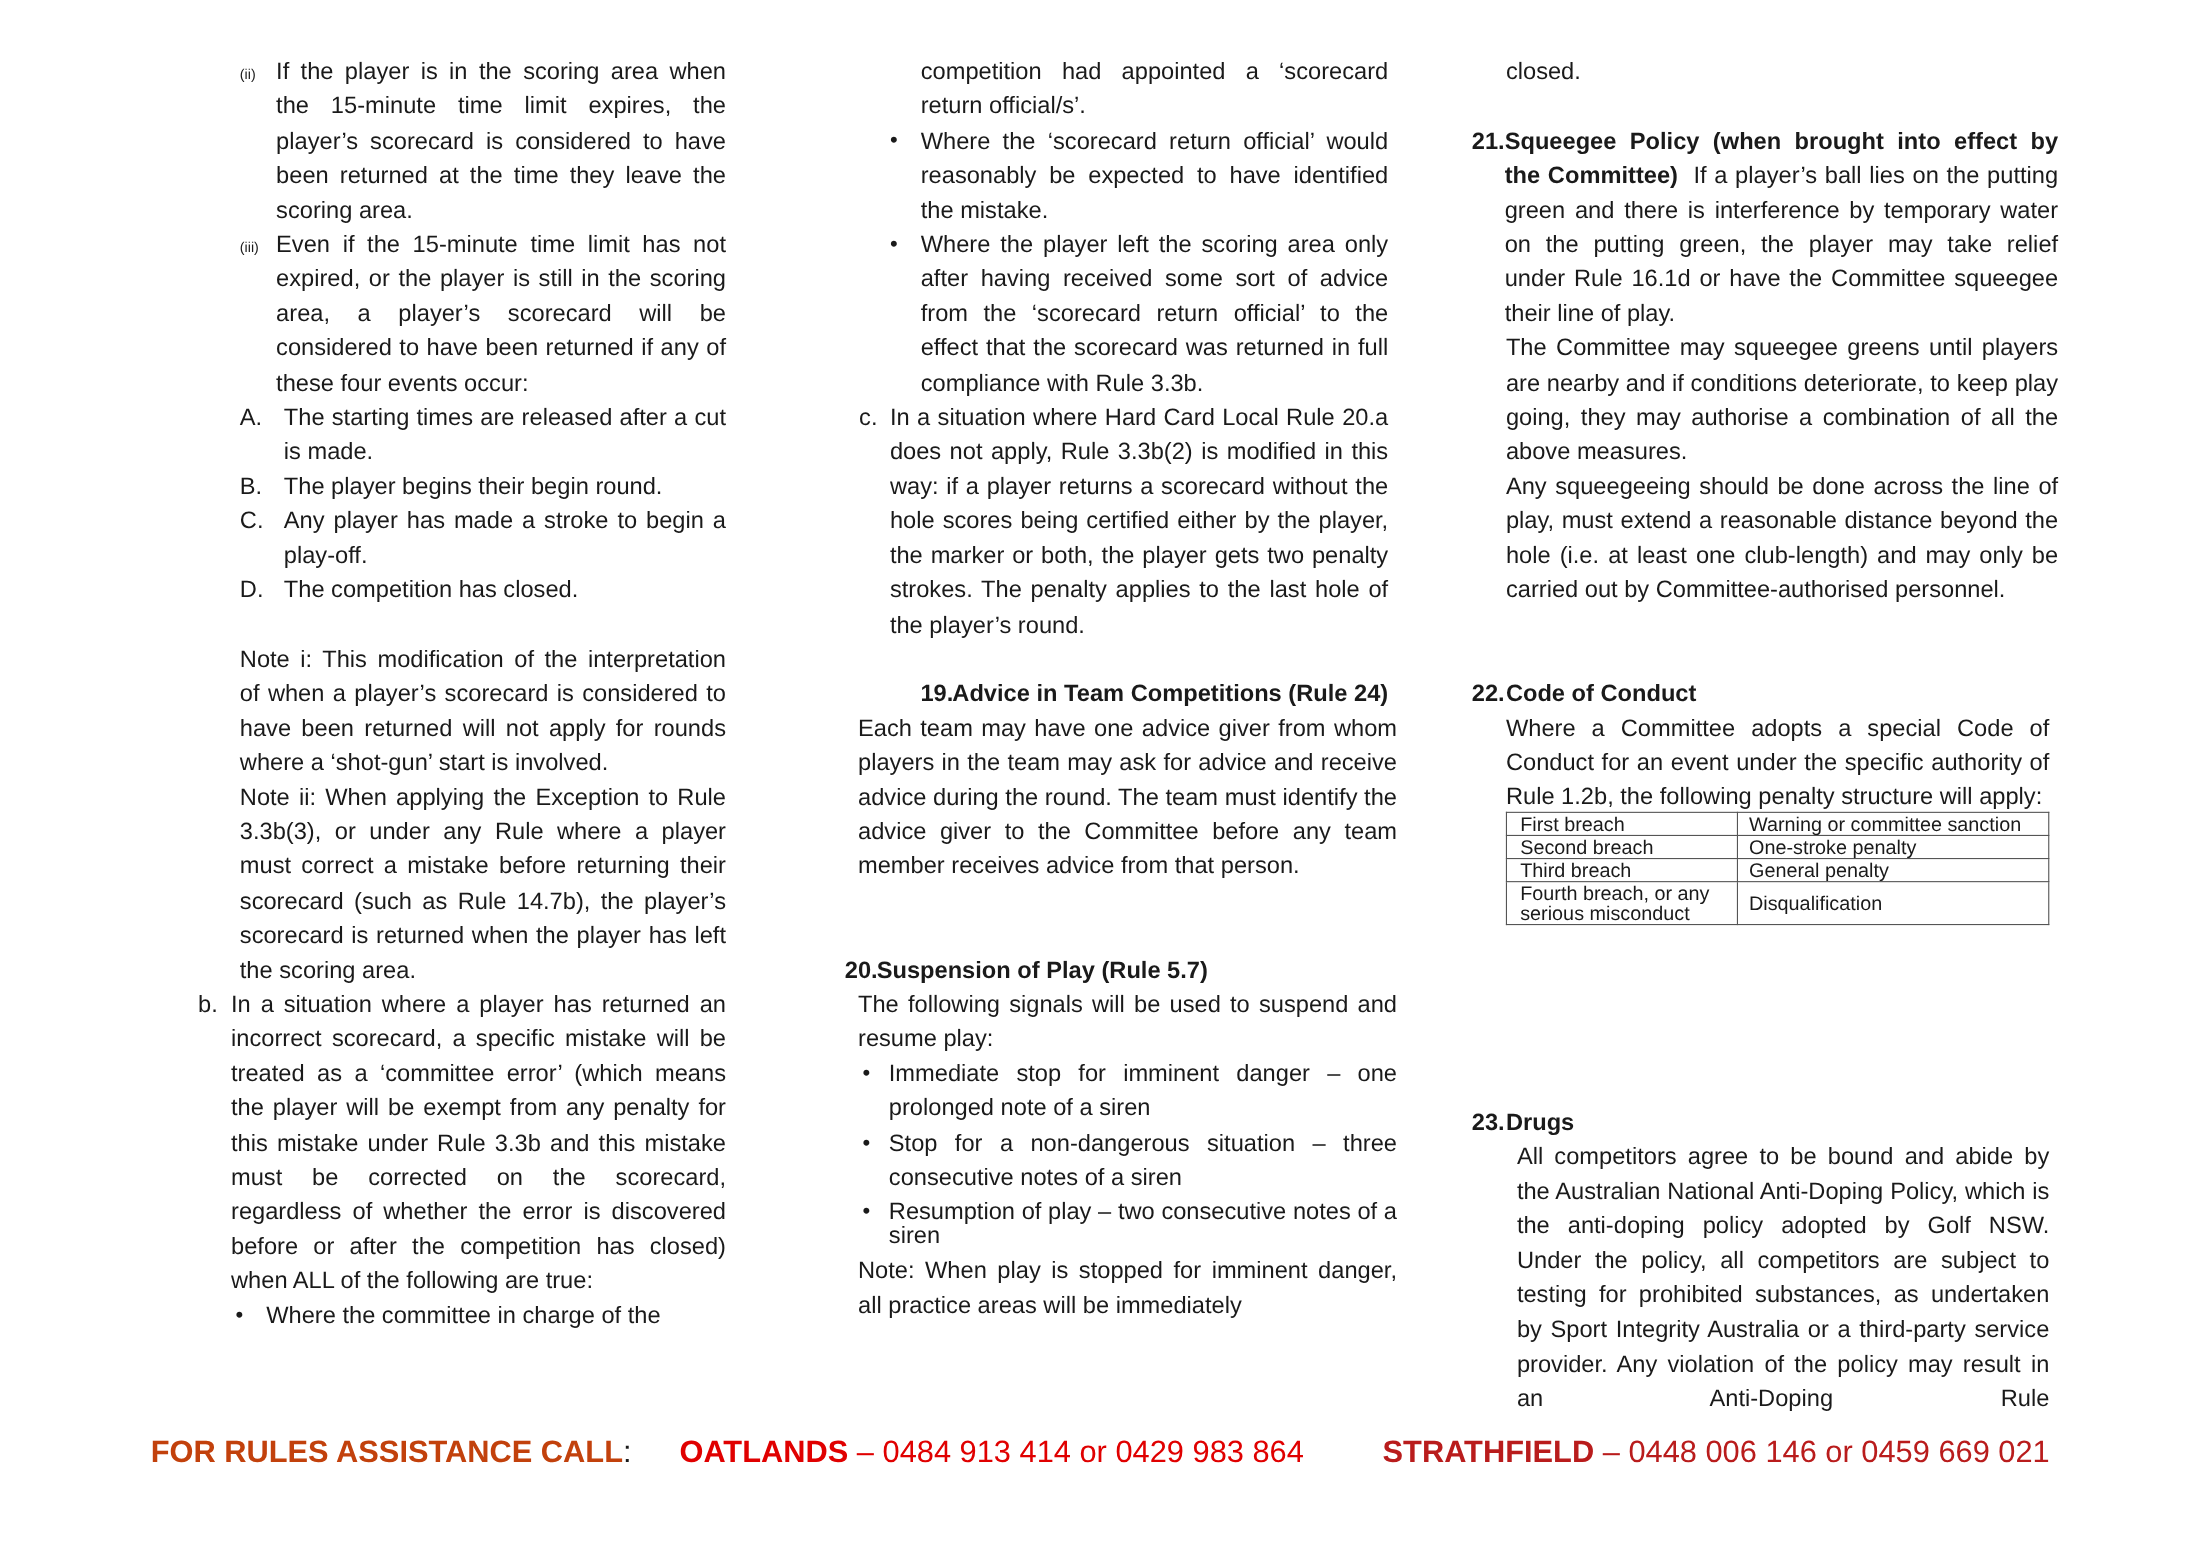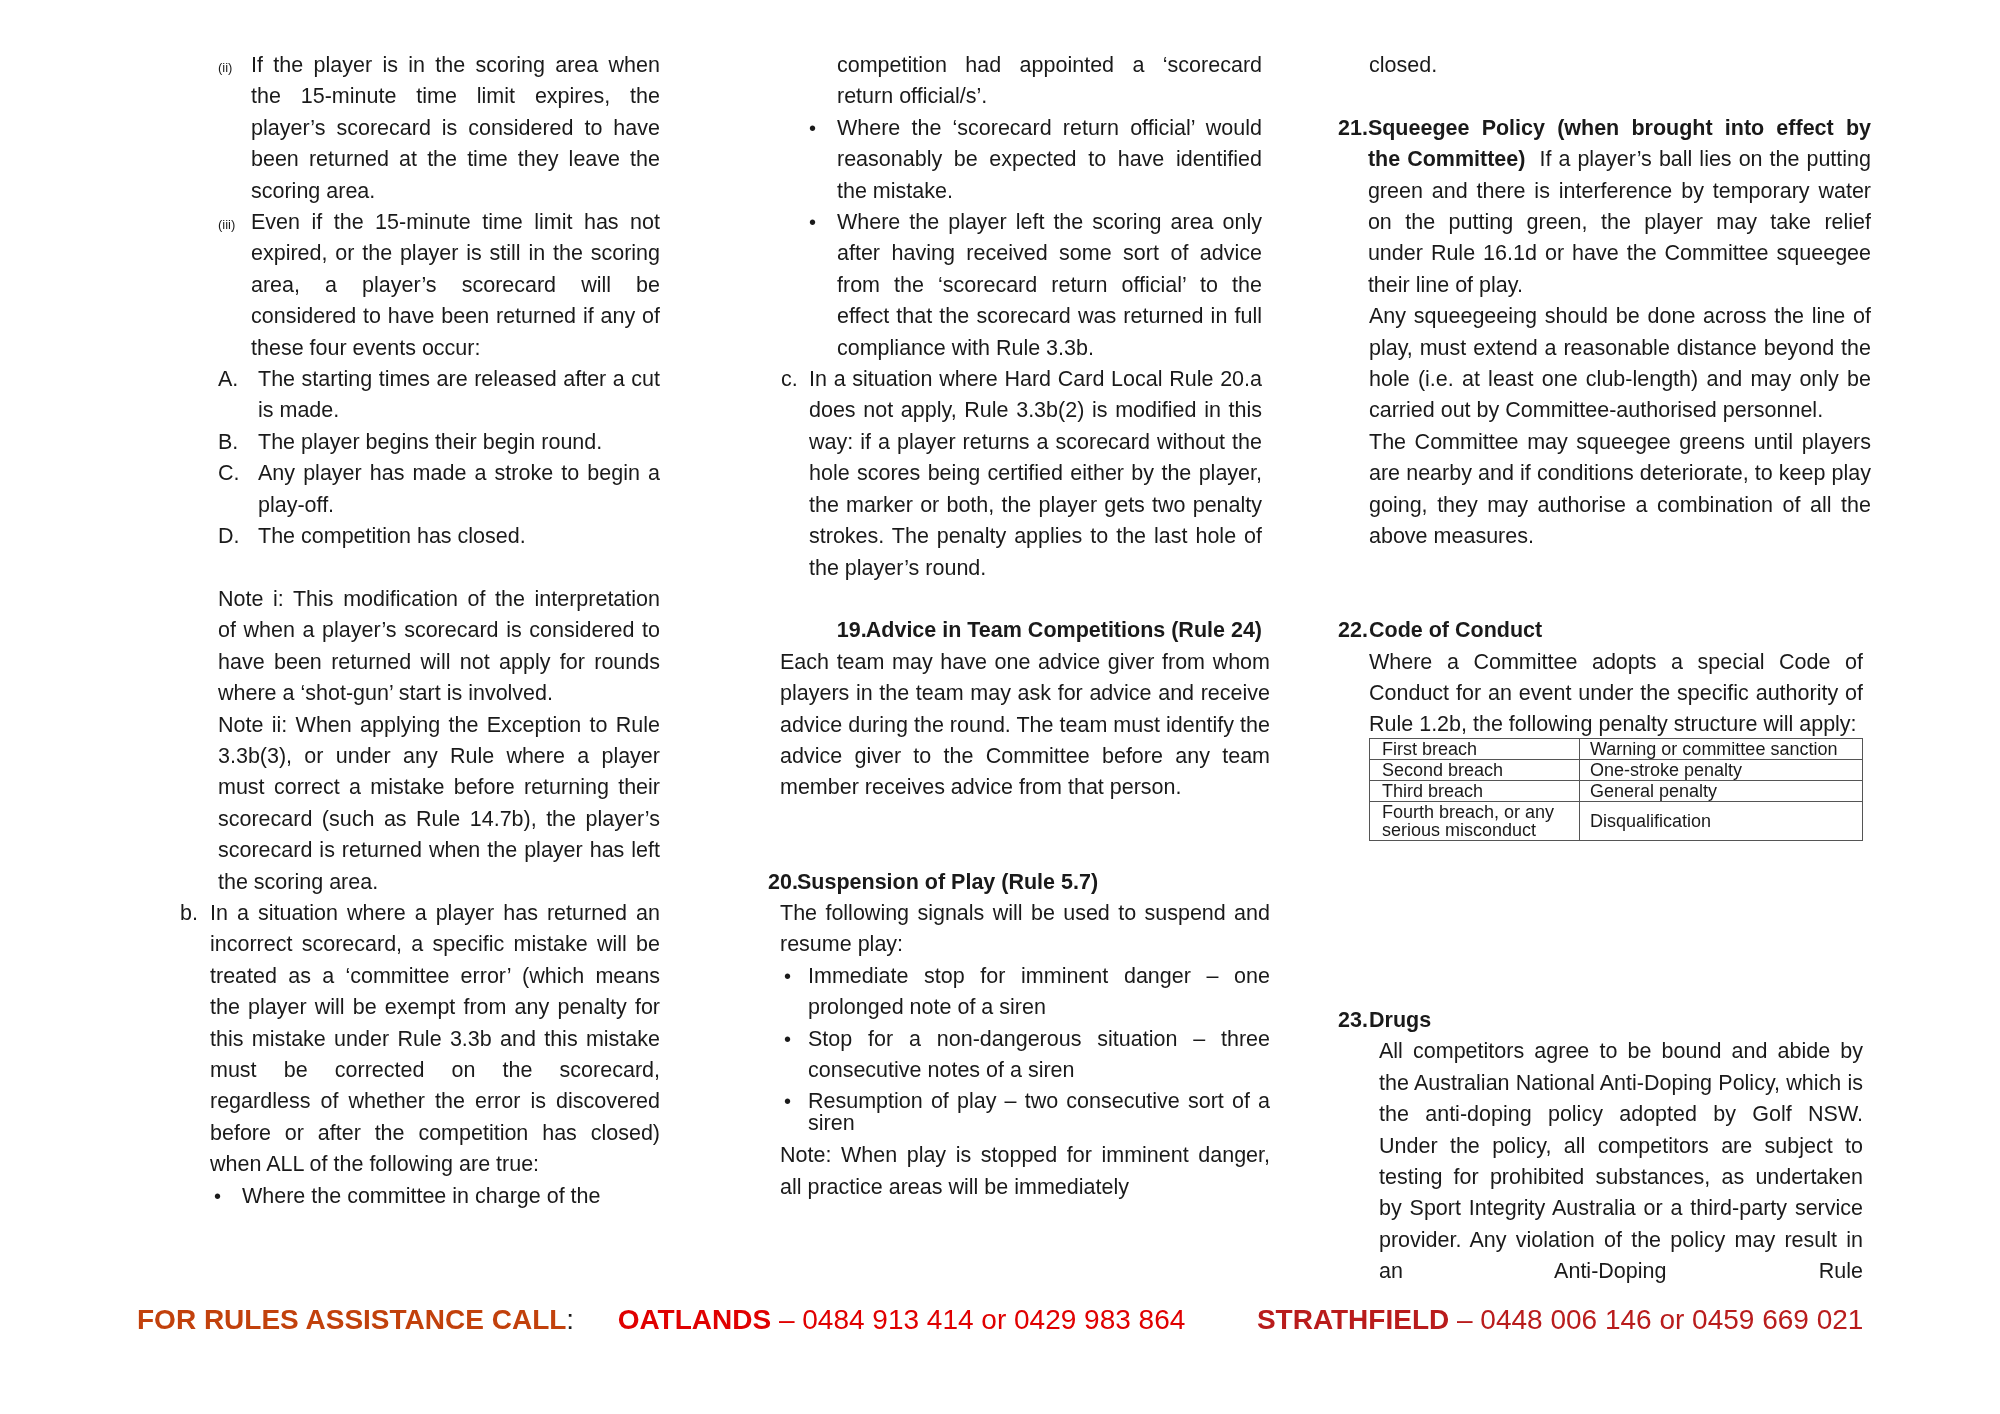--- a/index.html
+++ b/index.html
@@ -101,38 +101,38 @@
   <div class="row" style="padding-left:30px; margin-right:-8px;">
     <span class="lbl bullet" style="width:28px;">•</span>
     <span class="txt">Immediate stop for imminent danger – one prolonged note of a siren</span>
   </div>
   <div class="row" style="padding-left:30px; margin-right:-8px;">
     <span class="lbl bullet" style="width:28px;">•</span>
     <span class="txt">Stop for a non-dangerous situation – three consecutive notes of a siren</span>
   </div>
   <div class="row" style="padding-left:30px; margin-right:-8px; line-height:22px; margin-top:4px; margin-bottom:6px;">
     <span class="lbl bullet" style="width:28px;">•</span>
-    <span class="txt">Resumption of play – two consecutive sort of a siren</span>
+    <span class="txt">Resumption of play – two consecutive notes of a siren</span>
   </div>
   <p class="p" style="padding-left:30px; margin-right:-8px;">Note: When play is stopped for imminent danger, all practice areas will be immediately</p>
 </div>
 
 <div class="col" style="left:1339px; top:50px; width:532px;">
   <p class="p" style="padding-left:30px;">closed.</p>
   <div class="gap"></div>
 
   <div class="h" style="margin-left:-1px;">
     <span class="hnum" style="width:31px;">21.</span>
     <span style="text-align:justify;">
       <b>Squeegee Policy (when brought into effect by the Committee)</b>&nbsp;
       <span style="font-weight:normal;">If a player’s ball lies on the putting green and there is interference by temporary water on the putting green, the player may take relief under Rule 16.1d or have the Committee squeegee their line of play.</span>
     </span>
   </div>
+  <p class="p" style="padding-left:30px;">The Committee may squeegee greens until players are nearby and if conditions deteriorate, to keep play going, they may authorise a combination of all the above measures.</p>
   <p class="p" style="padding-left:30px;">Any squeegeeing should be done across the line of play, must extend a reasonable distance beyond the hole (i.e. at least one club-length) and may only be carried out by Committee-authorised personnel.</p>
-  <p class="p" style="padding-left:30px;">The Committee may squeegee greens until players are nearby and if conditions deteriorate, to keep play going, they may authorise a combination of all the above measures.</p>
   <div class="gap2"></div>
 
   <div class="h" style="margin-left:-1px;">
     <span class="hnum" style="width:31px;">22.</span>
     <span>Code of Conduct</span>
   </div>
   <p class="p" style="padding-left:30px; margin-right:8px; line-height:31px;">Where a Committee adopts a special Code of Conduct for an event under the specific authority of Rule 1.2b, the following penalty structure will apply:</p>
   <div style="padding-left:30px; margin-right:8px; margin-top:-2px;">
     <table class="coc">
       <tbody>

